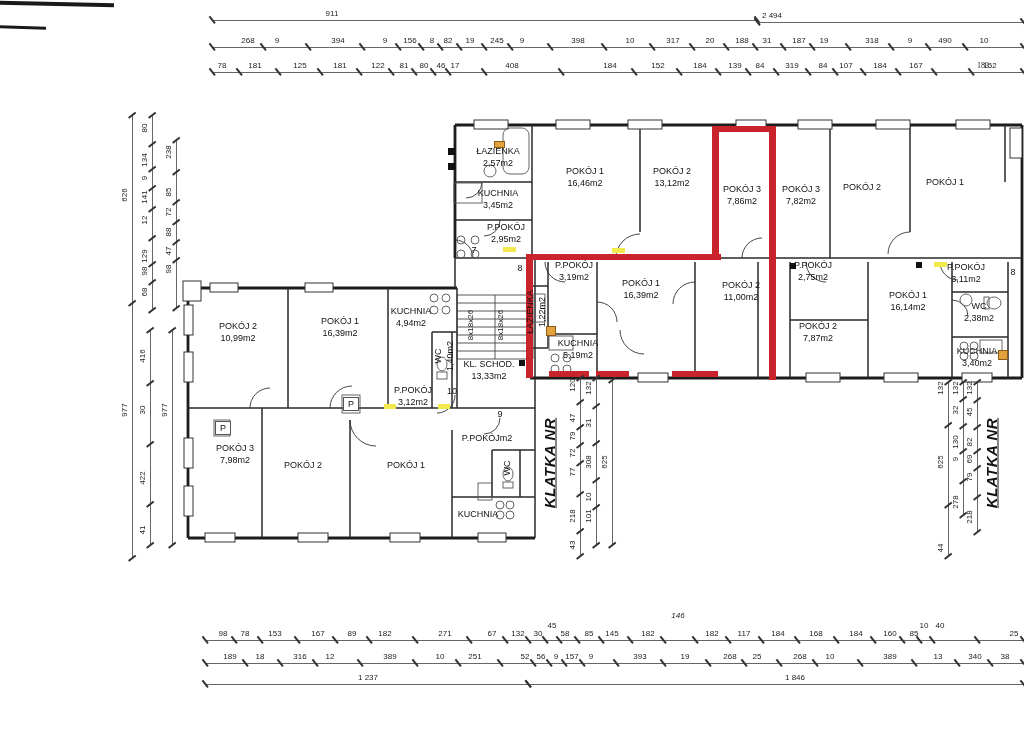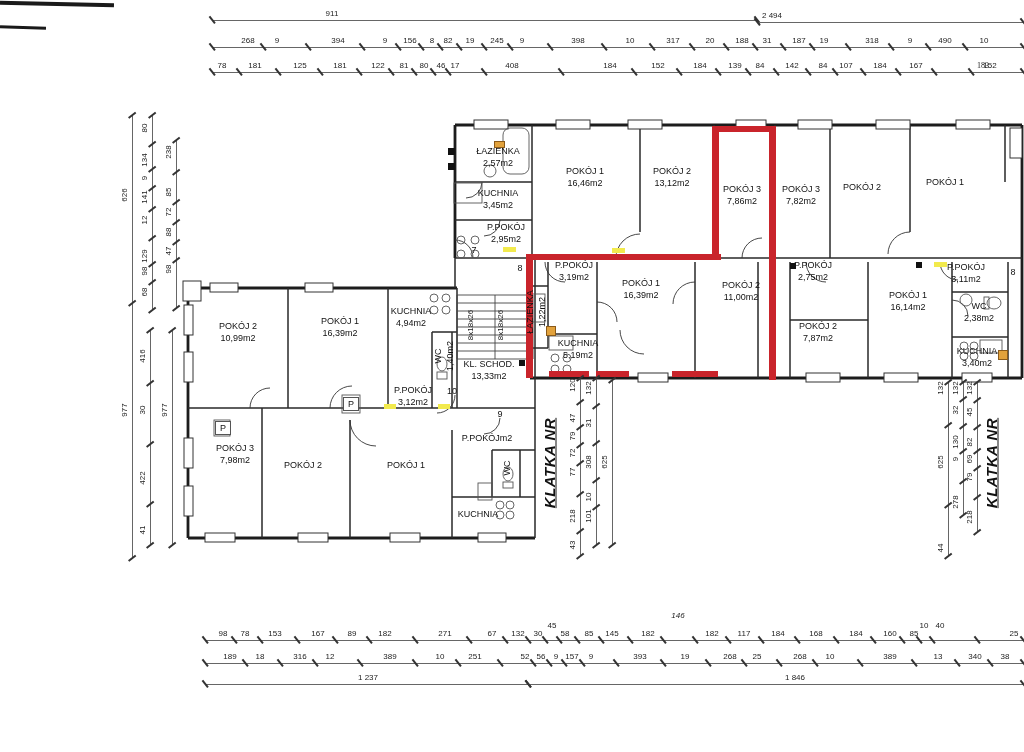--- a/index.html
+++ b/index.html
@@ -360,21 +360,21 @@
       <div class="dimlab" style="left: 404px; top: 65px;">81</div>
       <div class="dimlab" style="left: 424px; top: 65px;">80</div>
       <div class="dimlab" style="left: 441px; top: 65px;">46</div>
       <div class="dimlab" style="left: 455px; top: 65px;">17</div>
       <div class="dimlab" style="left: 512px; top: 65px;">408</div>
       <div class="dimlab" style="left: 610px; top: 65px;">184</div>
       <div class="dimlab" style="left: 658px; top: 65px;">152</div>
       <div class="dimlab" style="left: 700px; top: 65px;">184</div>
       <div class="dimlab" style="left: 735px; top: 65px;">139</div>
       <div class="dimlab" style="left: 760px; top: 65px;">84</div>
-      <div class="dimlab" style="left: 792px; top: 65px;">142</div>
+      <div class="dimlab" style="left: 792px; top: 65px;">319</div>
       <div class="dimlab" style="left: 823px; top: 65px;">84</div>
       <div class="dimlab" style="left: 846px; top: 65px;">107</div>
       <div class="dimlab" style="left: 880px; top: 65px;">184</div>
       <div class="dimlab" style="left: 916px; top: 65px;">167</div>
       <div class="dimlab" style="left: 983px; top: 65px; font-family: Liberation Serif, serif;">183</div>
       <div class="dimlab" style="left: 990px; top: 65px;">152</div>
       <div class="dline-h" style="left: 205px; top: 640px; width: 818px;"></div>
       <div class="tick h" style="left: 205px; top: 640px;"></div>
       <div class="tick h" style="left: 234px; top: 640px;"></div>
       <div class="tick h" style="left: 260px; top: 640px;"></div>

